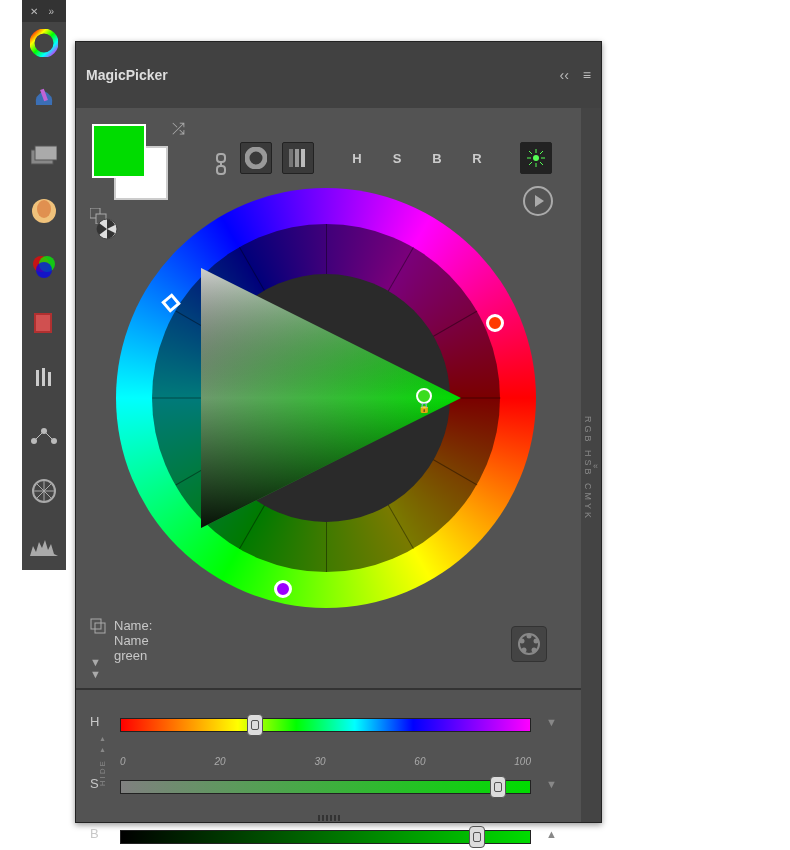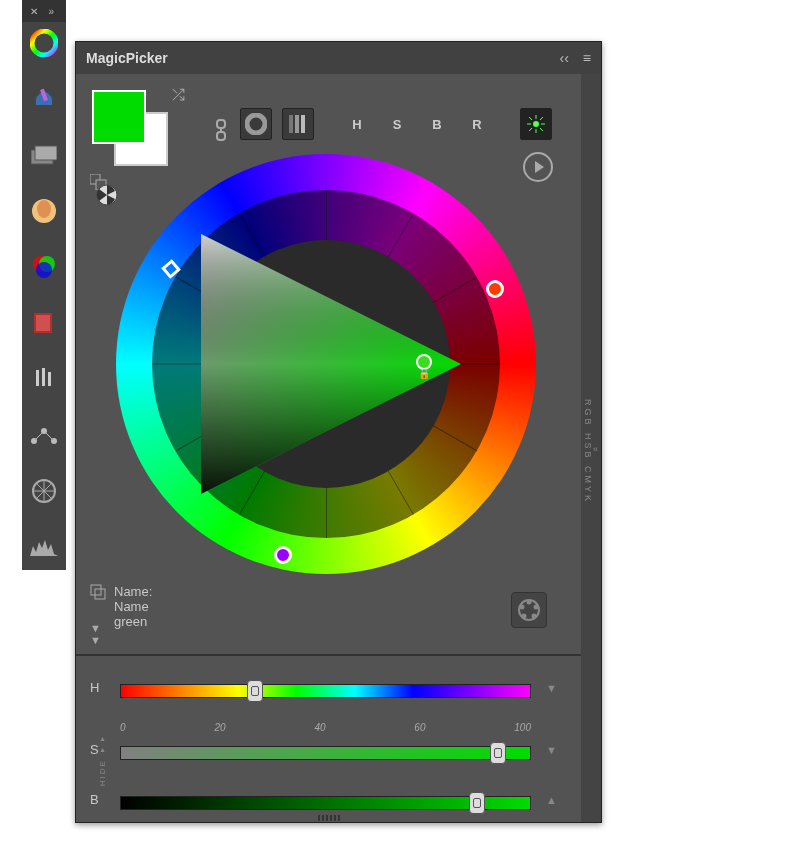--- a/index.html
+++ b/index.html
@@ -5,21 +5,21 @@
   html,body{margin:0;padding:0;background:#fff;font-family:Arial,Helvetica,sans-serif;}
   .stage{position:relative;width:790px;height:850px;}
   
   .tabstrip{position:absolute;left:22px;top:0;width:44px;height:570px;background:#444;}
   .tabstrip .top-controls{height:22px;background:#333;display:flex;align-items:center;gap:10px;padding-left:8px;}
   .tabstrip .top-controls span{color:#bbb;font-size:10px;cursor:pointer;}
   .tabstrip .tool{width:44px;height:56px;display:flex;flex-direction:column;align-items:center;justify-content:flex-start;}
   .tabstrip .tool .ico{width:34px;height:34px;margin-top:4px;display:flex;align-items:center;justify-content:center;}
   
   .panel{position:absolute;left:75px;top:41px;width:525px;height:780px;background:#535353;border:1px solid #222;box-shadow:0 2px 6px rgba(0,0,0,0.4);display:flex;flex-direction:column;}
-  .panel-header{height:32px;background:#414141;display:flex;align-items:center;justify-content:space-between;padding:0 10px;color:#ddd;}
+  .panel-header{height:44px;background:#414141;display:flex;align-items:center;justify-content:space-between;padding:11px 10px;color:#ddd;}
   .panel-header .title{font-weight:bold;font-size:14px;}
   .panel-header .right{display:flex;align-items:center;gap:14px;color:#bbb;font-size:14px;}
   .panel-body{flex:1;display:flex;position:relative;}
   .side-column{width:20px;background:#444;display:flex;flex-direction:column;align-items:center;color:#888;font-size:9px;letter-spacing:3px;}
   .side-column.vertical-text{writing-mode:vertical-rl;padding-top:8px;}
   .main{flex:1;background:#535353;position:relative;}
   
   .toolbar{position:absolute;left:14px;top:14px;right:14px;height:60px;}
   .swatch-wrap{position:absolute;left:0;top:0;width:72px;height:72px;}
   .swatch-fg{position:absolute;left:2px;top:2px;width:50px;height:50px;border:2px solid #fff;z-index:2;}
@@ -316,21 +316,21 @@
           <div class="slider-row">
             <span class="lab">H</span>
             <div class="track" style="background:linear-gradient(90deg,red,#ff8000,yellow,lime,cyan,blue,#8000ff,magenta)"></div>
             <div class="thumb" style="left:31%;"></div>
             <span class="caret">▼</span>
           </div>
           <div class="slider-row" style="margin-top:26px;">
             <div class="ticks">
               <span>0</span>
               <span>20</span>
-              <span>40</span>
+              <span>30</span>
               <span>60</span>
               <span>100</span>
             </div>
             <span class="lab">S</span>
             <div class="track" style="background:linear-gradient(90deg,#808080,#00DC00)"></div>
             <div class="thumb" style="left:90%;"></div>
             <span class="caret">▼</span>
           </div>
           <div class="slider-row">
             <span class="lab">B</span>

